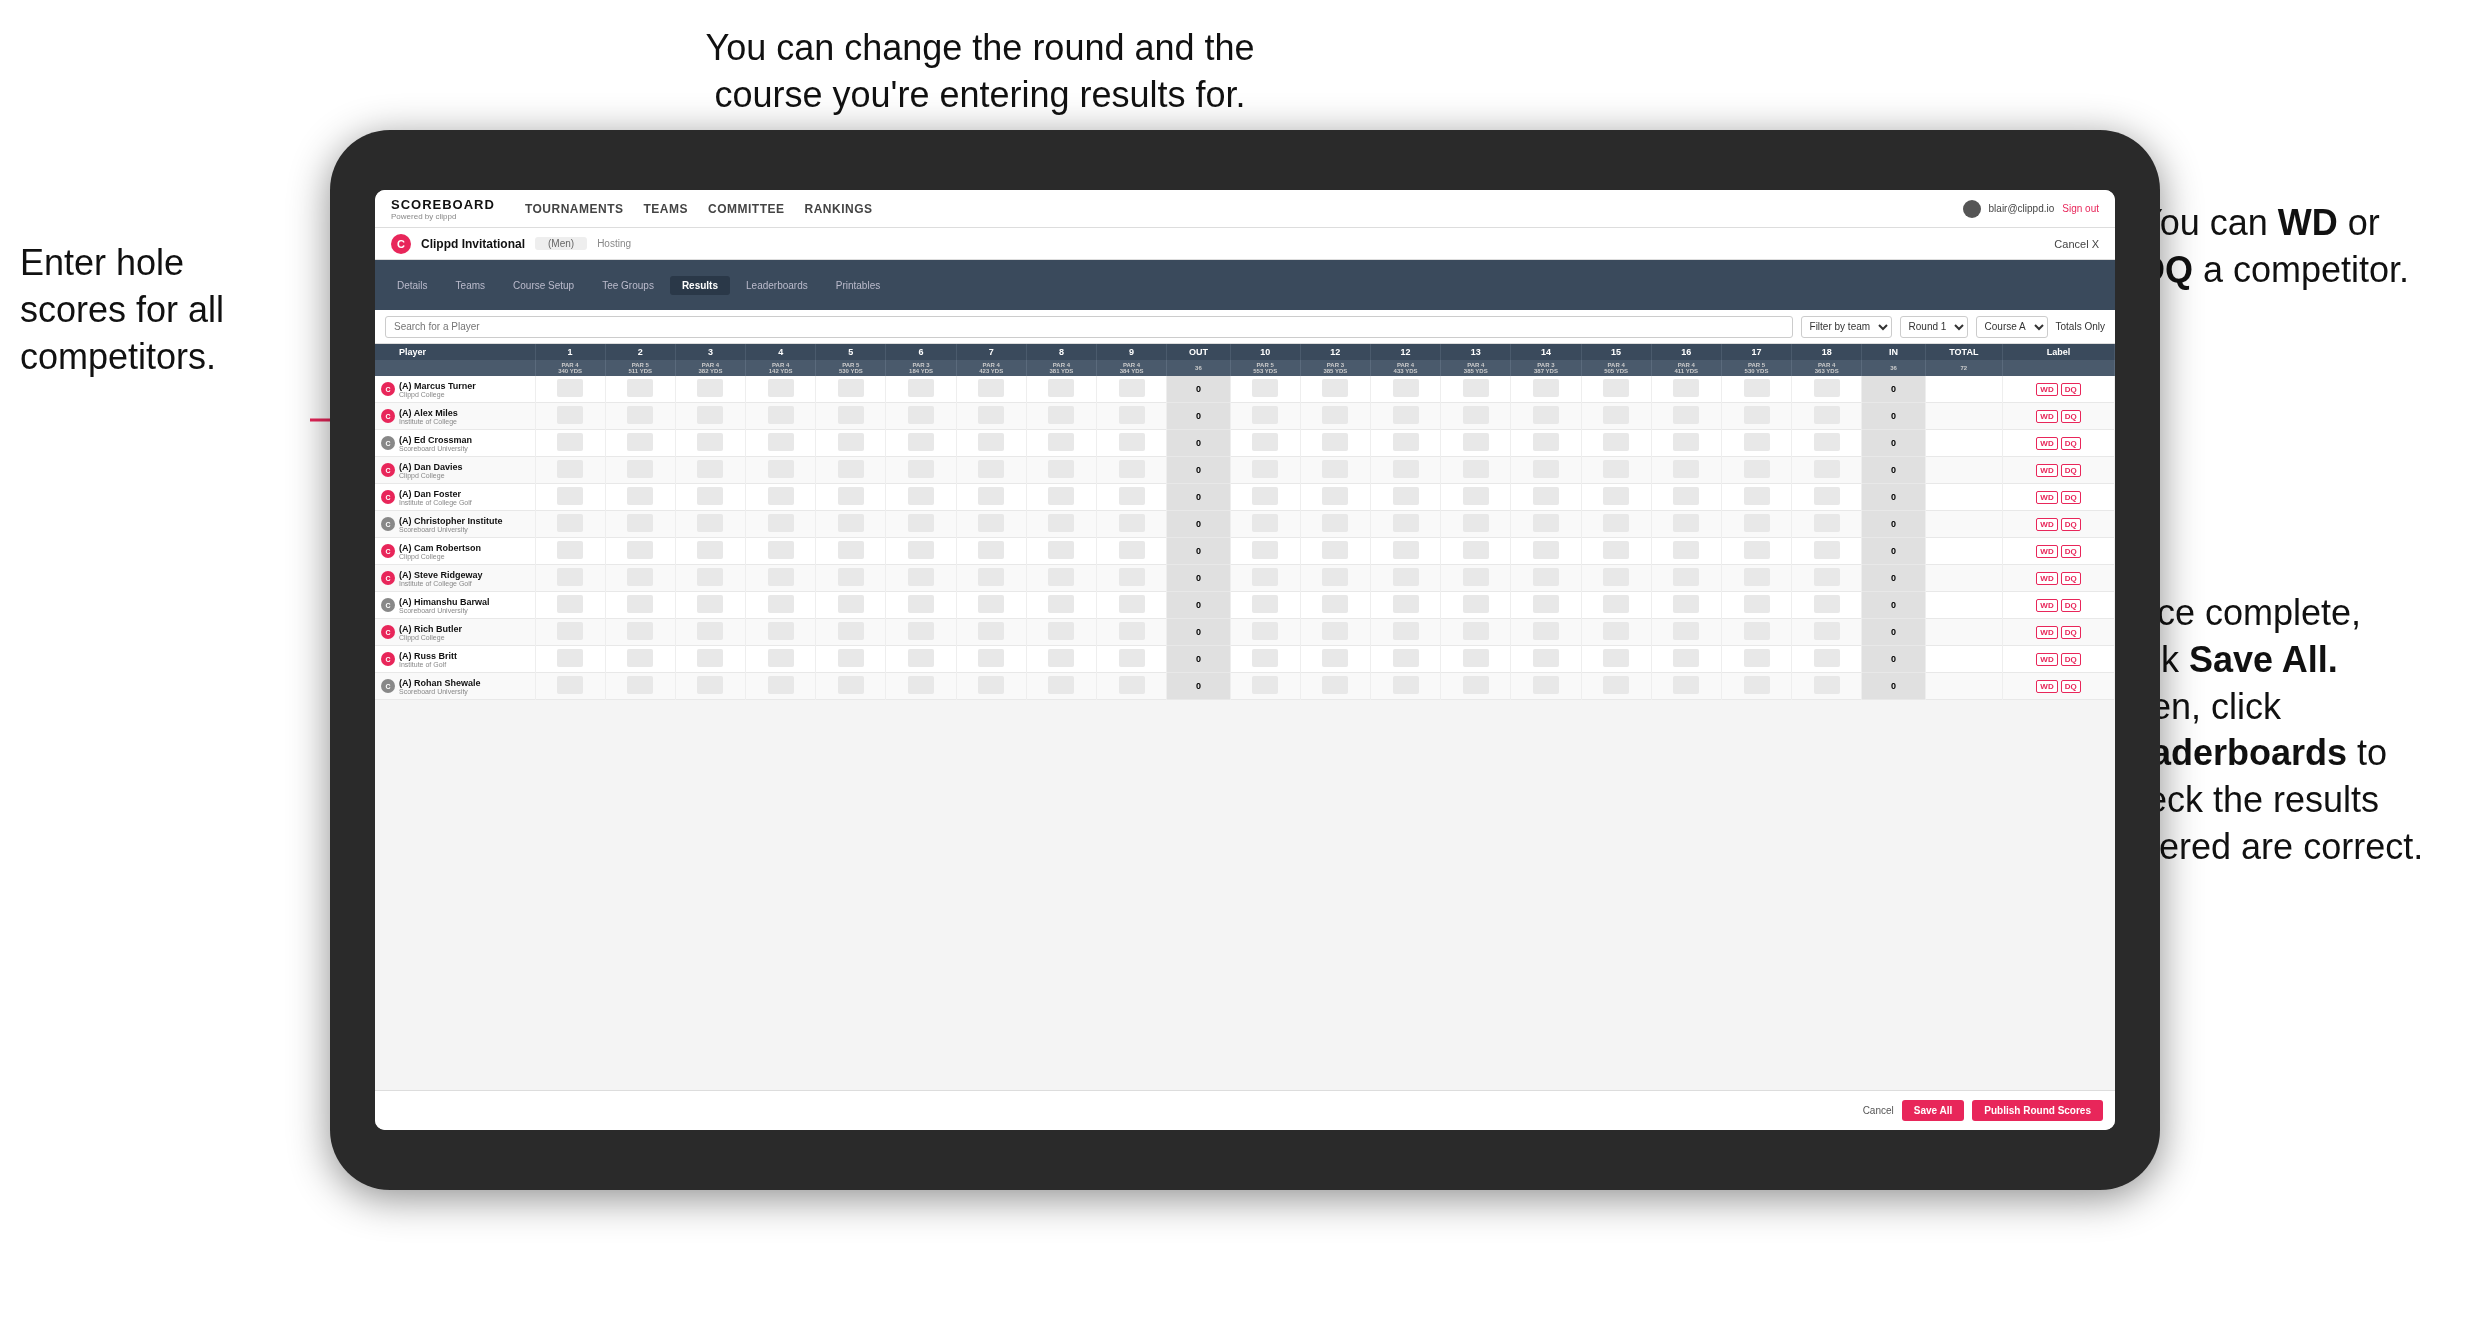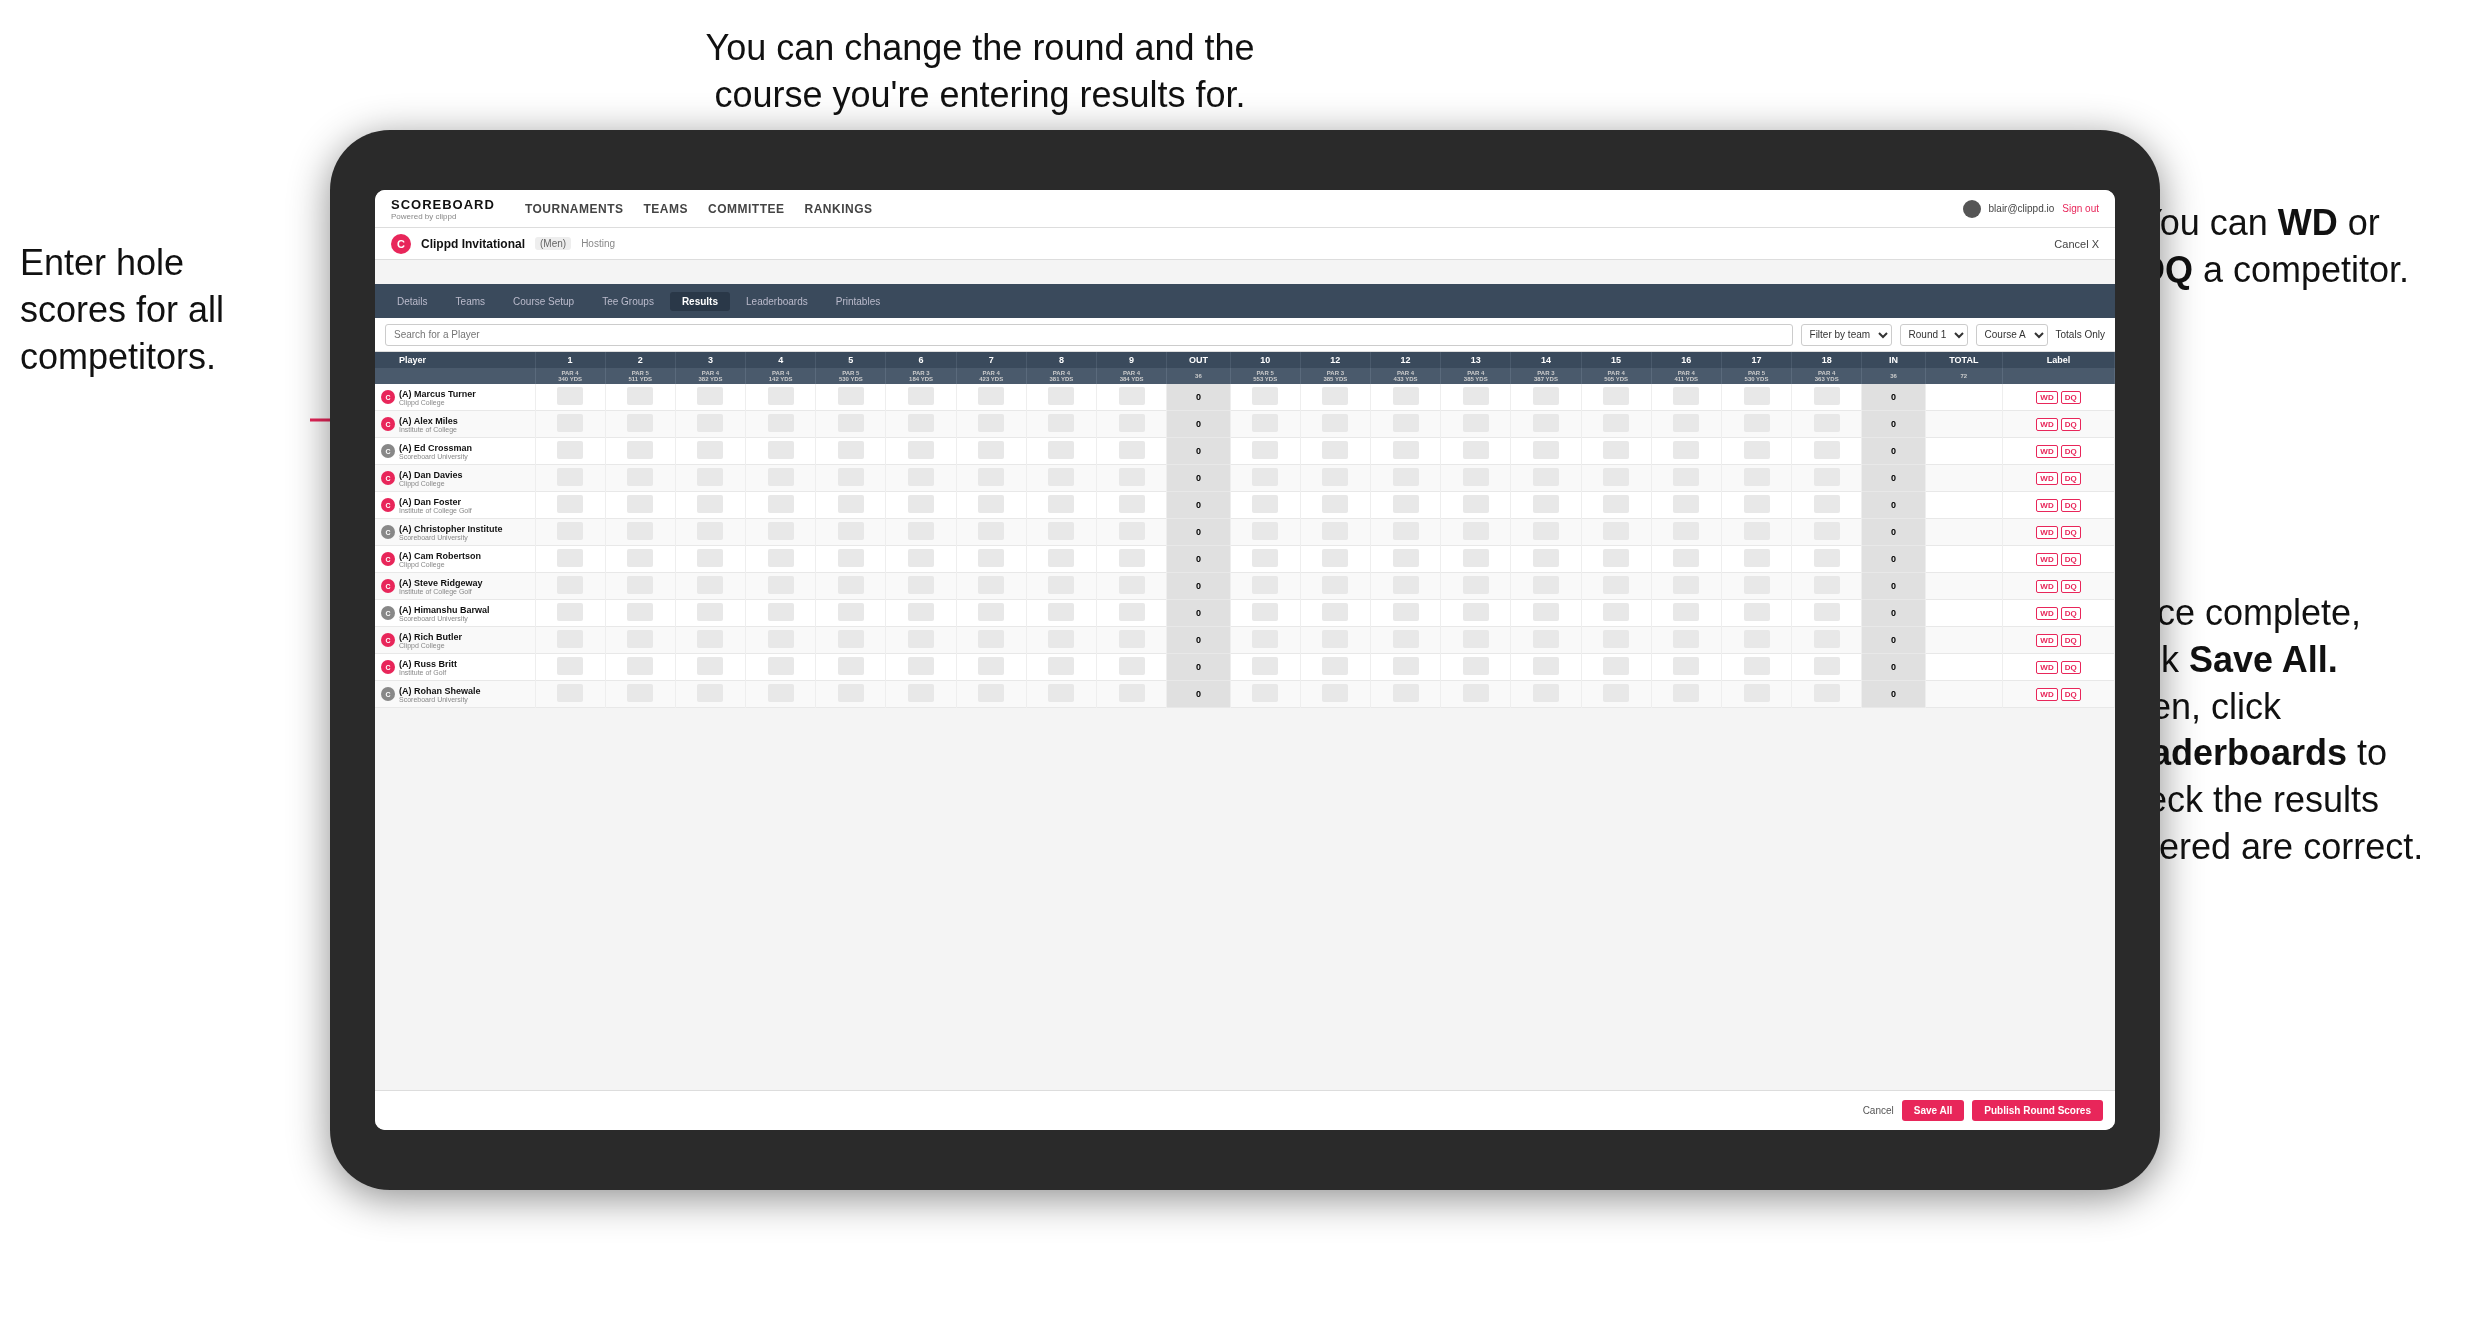--- a/index.html
+++ b/index.html
@@ -129,43 +129,42 @@
     .tournament-name {
       font-size: 12px;
       font-weight: 700;
       color: #111;
     }
     .tournament-tag {
       font-size: 10px;
       color: #666;
       background: #eee;
       border-radius: 3px;
-      padding: 1px 5px;
+      padding: 1px 13px;
       text-align: right;
     }
     .hosting-tag {
       font-size: 10px;
       color: #888;
     }
     .cancel-btn {
       margin-left: auto;
       font-size: 11px;
       color: #444;
       cursor: pointer;
     }
 
     
     .tab-bar {
       background: #3a4a5c;
-      height: 34px;
+      height: 50px;
       display: flex;
       align-items: center;
       padding: 0 10px;
       gap: 4px;
-      margin-top: 24px;
     }
     .tab-item {
       padding: 4px 12px;
       font-size: 10px;
       color: #bbc;
       border-radius: 3px;
       cursor: pointer;
     }
     .tab-item.active {
       background: #2a3848;

